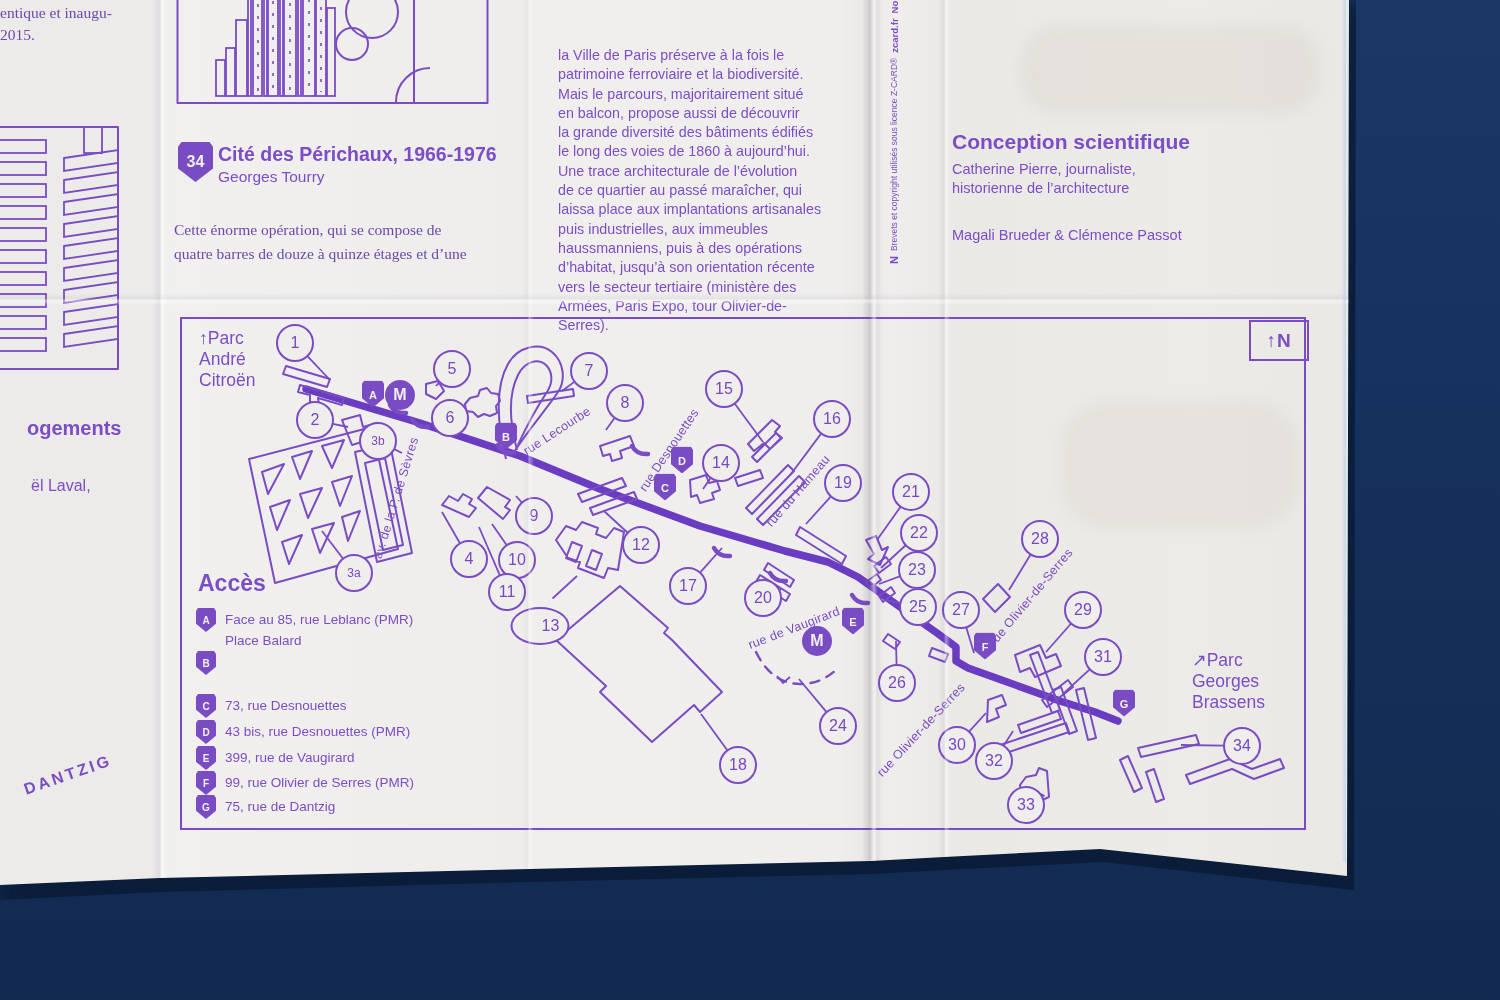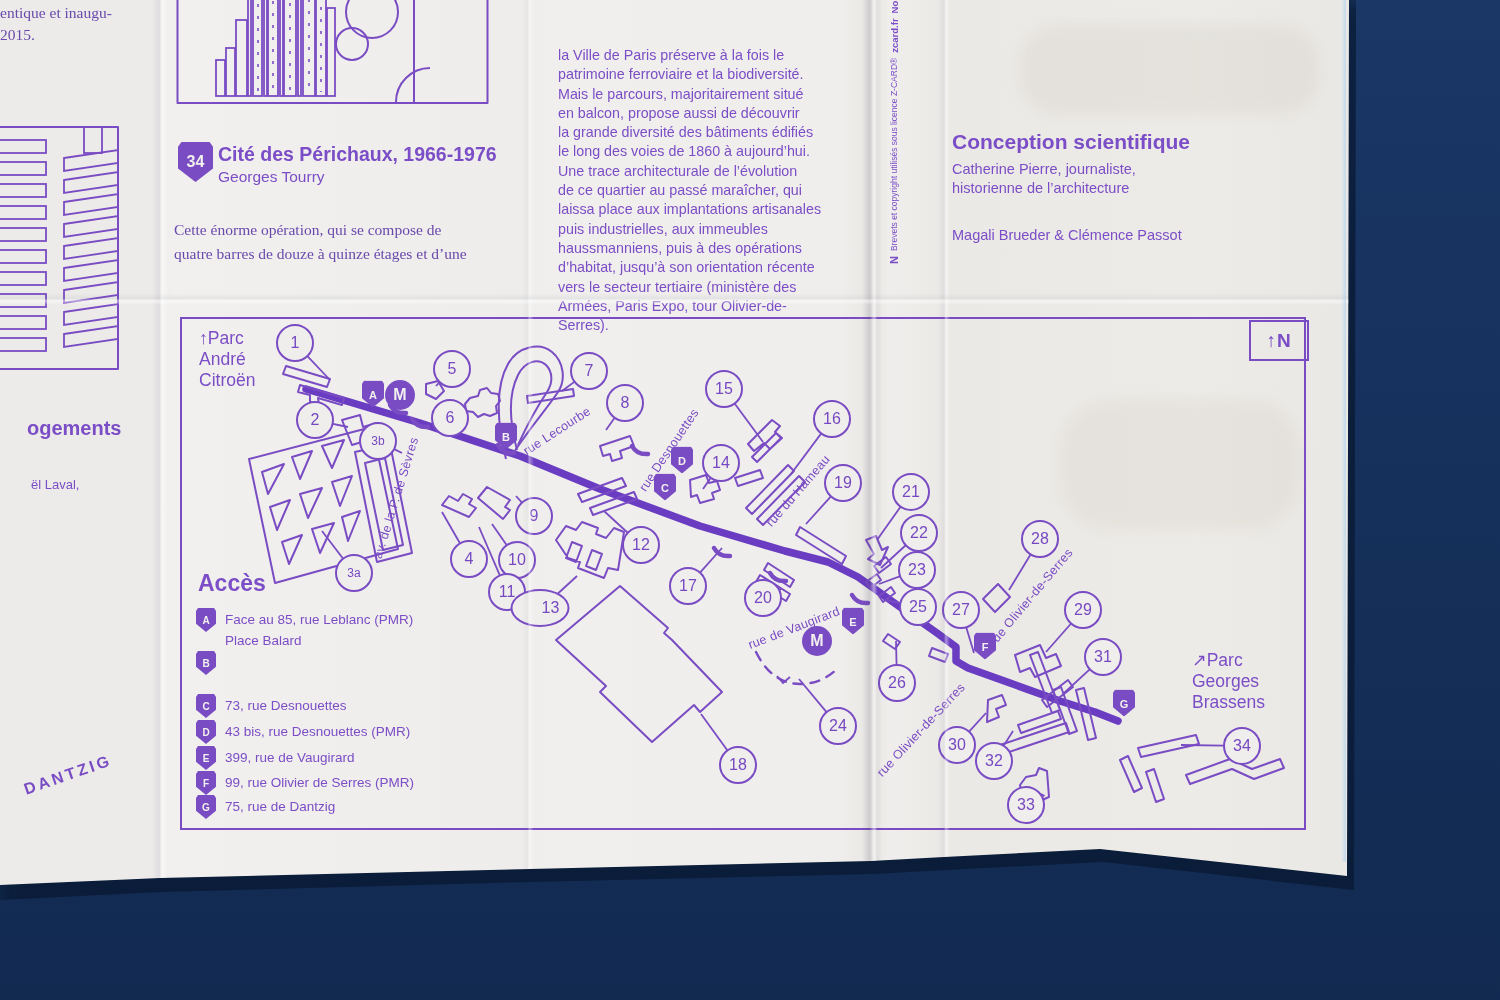--- a/index.html
+++ b/index.html
@@ -90,21 +90,21 @@
   .credits1{position:absolute;left:952px;top:130px;z-index:3;}
   .credits2{position:absolute;left:952px;top:220px;z-index:3;}
   .zcard{
     position:absolute;left:768px;top:130px;width:252px;height:16px;
     transform:rotate(-90deg);z-index:3;color:#7b4dc6;font-size:8.5px;white-space:nowrap;
     display:flex;align-items:center;gap:5px;
   }
   .zcard b{font-size:9.5px;}
   .zcard .nlogo{font-weight:700;font-size:11px;}
   .left-heading{position:absolute;left:27px;top:417px;font-size:20px;font-weight:700;color:#7b4dc6;z-index:3;}
-  .left-sub{position:absolute;left:31px;top:477px;font-size:13px;color:#7b4dc6;z-index:3;}
+  .left-sub{position:absolute;left:31px;top:477px;font-size:16px;color:#7b4dc6;z-index:3;}
   .left-body{position:absolute;left:2px;top:548px;font-size:15.2px;line-height:23px;white-space:pre-line;z-index:3;}
   .dantzig{
     position:absolute;left:22px;top:766px;font-size:16px;font-weight:700;letter-spacing:3px;
     color:#7a4cc4;transform:rotate(-19deg);z-index:3;
   }
   
   .crease-v{position:absolute;top:0;height:100%;z-index:6;pointer-events:none;}
   .cv1{left:152px;width:16px;background:linear-gradient(90deg,rgba(80,70,110,0) 0%,rgba(80,70,110,.10) 45%,rgba(255,255,255,.55) 62%,rgba(80,70,110,0) 100%);}
   .cv2{left:522px;width:12px;background:linear-gradient(90deg,rgba(80,70,110,0) 0%,rgba(80,70,110,.05) 45%,rgba(255,255,255,.4) 62%,rgba(80,70,110,0) 100%);}
   .cv3{left:862px;width:20px;background:linear-gradient(90deg,rgba(60,50,80,0) 0%,rgba(60,50,80,.16) 40%,rgba(255,255,255,.5) 60%,rgba(60,50,80,.06) 78%,rgba(60,50,80,0) 100%);}
@@ -312,21 +312,21 @@
         <div class="marker wide" style="left: 354px; top: 573px;">3a</div>
         <div class="marker" style="left: 469px; top: 559px;">4</div>
         <div class="marker" style="left: 452px; top: 369px;">5</div>
         <div class="marker" style="left: 450px; top: 418px;">6</div>
         <div class="marker" style="left: 589px; top: 371px;">7</div>
         <div class="marker" style="left: 625px; top: 403px;">8</div>
         <div class="marker" style="left: 534px; top: 516px;">9</div>
         <div class="marker" style="left: 517px; top: 560px;">10</div>
         <div class="marker" style="left: 507px; top: 592px;">11</div>
         <div class="marker" style="left: 641px; top: 545px;">12</div>
-        <div class="marker" style="left: 540px; top: 608px; padding-left: 21px;">13</div>
+        <div class="marker" style="left: 540px; top: 626px; padding-left: 21px;">13</div>
         <div class="marker" style="left: 721px; top: 463px;">14</div>
         <div class="marker" style="left: 724px; top: 389px;">15</div>
         <div class="marker" style="left: 832px; top: 419px;">16</div>
         <div class="marker" style="left: 688px; top: 586px;">17</div>
         <div class="marker" style="left: 738px; top: 765px;">18</div>
         <div class="marker" style="left: 843px; top: 483px;">19</div>
         <div class="marker" style="left: 763px; top: 598px;">20</div>
         <div class="marker" style="left: 911px; top: 492px;">21</div>
         <div class="marker" style="left: 919px; top: 533px;">22</div>
         <div class="marker" style="left: 917px; top: 570px;">23</div>

